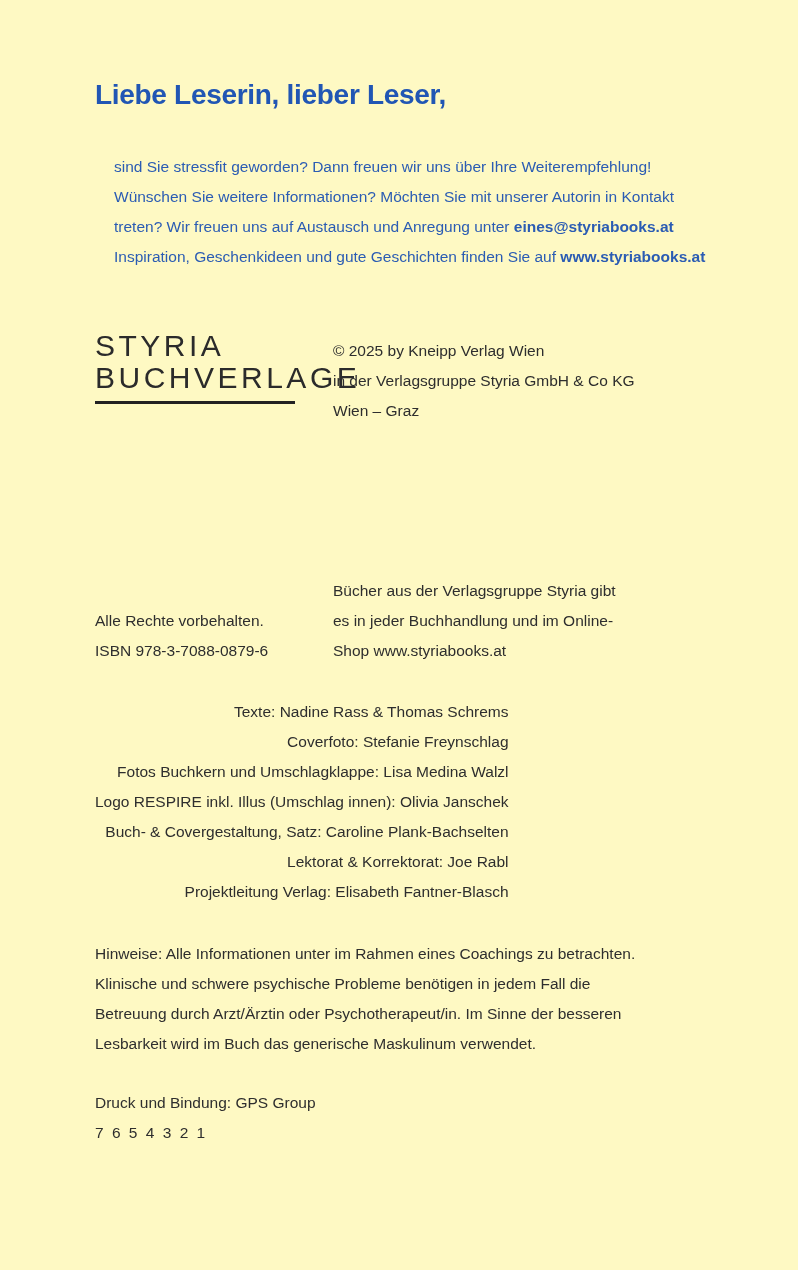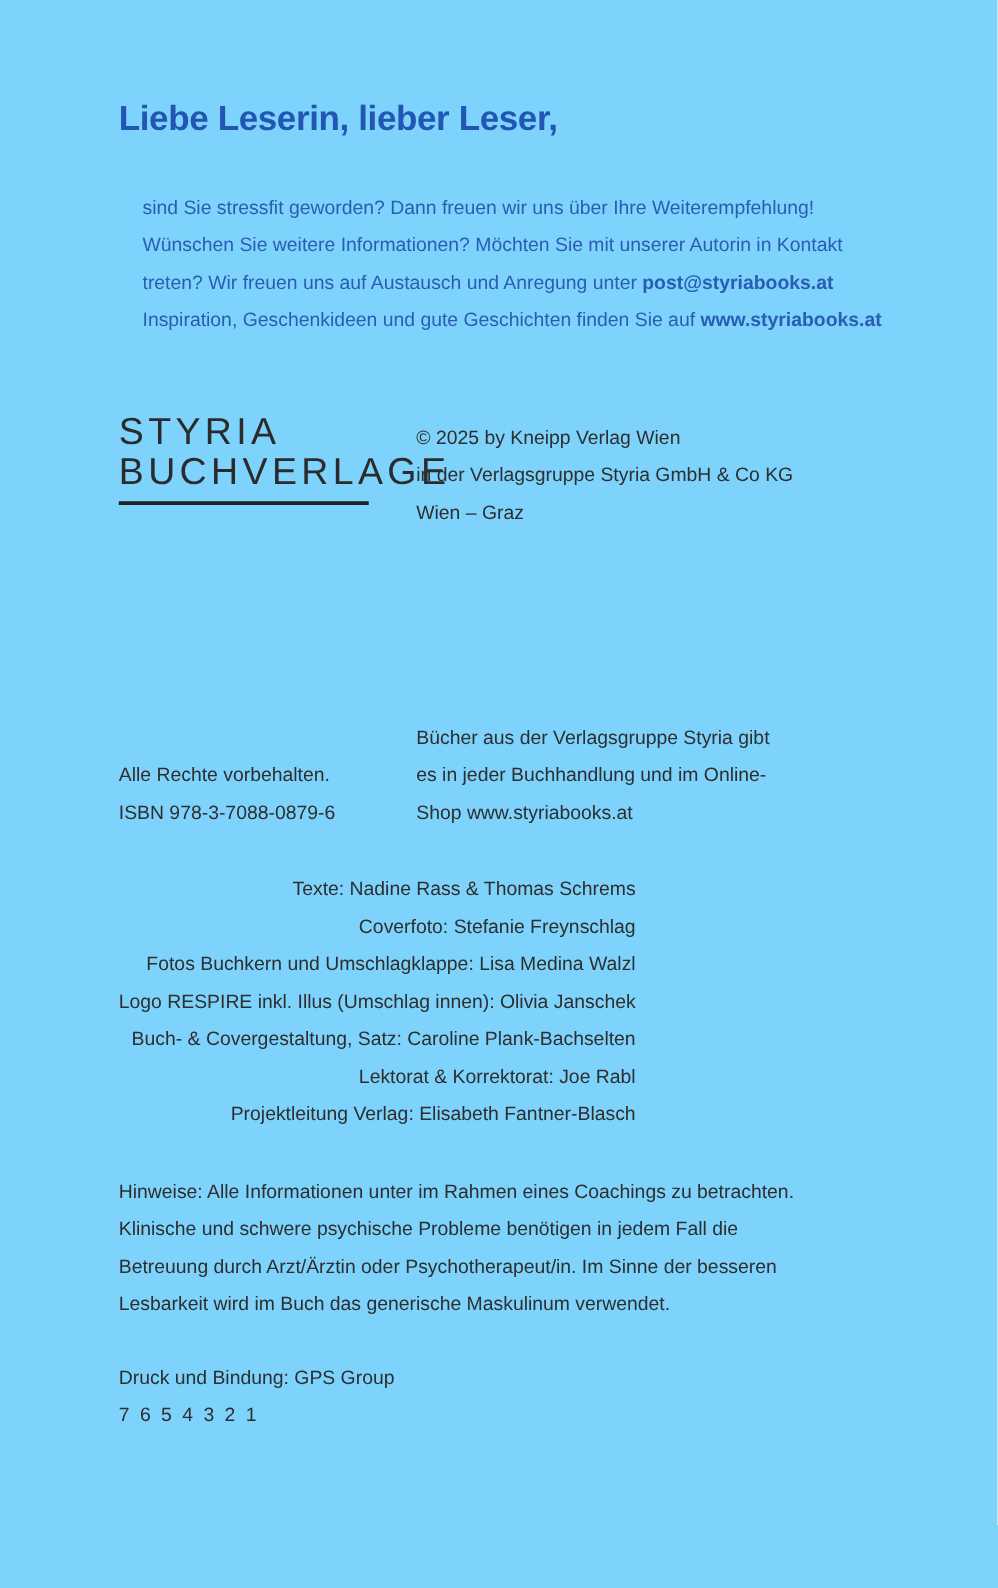--- a/index.html
+++ b/index.html
@@ -1,20 +1,20 @@
 <!DOCTYPE html>
 <html><head>
 <meta charset="utf-8">
 <style>
   html, body { margin: 0; padding: 0; background: #ffffff; }
   .page {
     position: relative;
     width: 798px;
     height: 1270px;
-    background: #7dd3fc;
+    background: #fef9c3;
     font-family: "Liberation Sans", sans-serif;
     color: #2e2e2e;
     overflow: hidden;
   }
   .page p { margin: 0; font-size: 15.5px; line-height: 30px; white-space: nowrap; }
 
   .heading {
     position: absolute; left: 95px; top: 78px; margin: 0;
     font-size: 28px; line-height: 34px; font-weight: bold;
     color: #2156b4; letter-spacing: -0.3px;
@@ -43,21 +43,21 @@
 </head>
 <body>
 
 <div class="page">
 
   <h1 class="heading">Liebe Leserin, lieber Leser,</h1>
 
   <div class="intro">
     <p><span>sind Sie stressfit geworden? Dann freuen wir uns über Ihre Weiterempfehlung!</span><strong></strong></p>
     <p><span>Wünschen Sie weitere Informationen? Möchten Sie mit unserer Autorin in Kontakt</span><strong></strong></p>
-    <p><span>treten? Wir freuen uns auf Austausch und Anregung unter </span><strong>post@styriabooks.at</strong></p>
+    <p><span>treten? Wir freuen uns auf Austausch und Anregung unter </span><strong>eines@styriabooks.at</strong></p>
     <p><span>Inspiration, Geschenkideen und gute Geschichten finden Sie auf </span><strong>www.styriabooks.at</strong></p>
   </div>
 
   <div class="logo">
     <div class="logo-line">STYRIA</div>
     <div class="logo-line">BUCHVERLAGE</div>
     <div class="logo-rule"></div>
   </div>
 
   <div class="block copyright">

